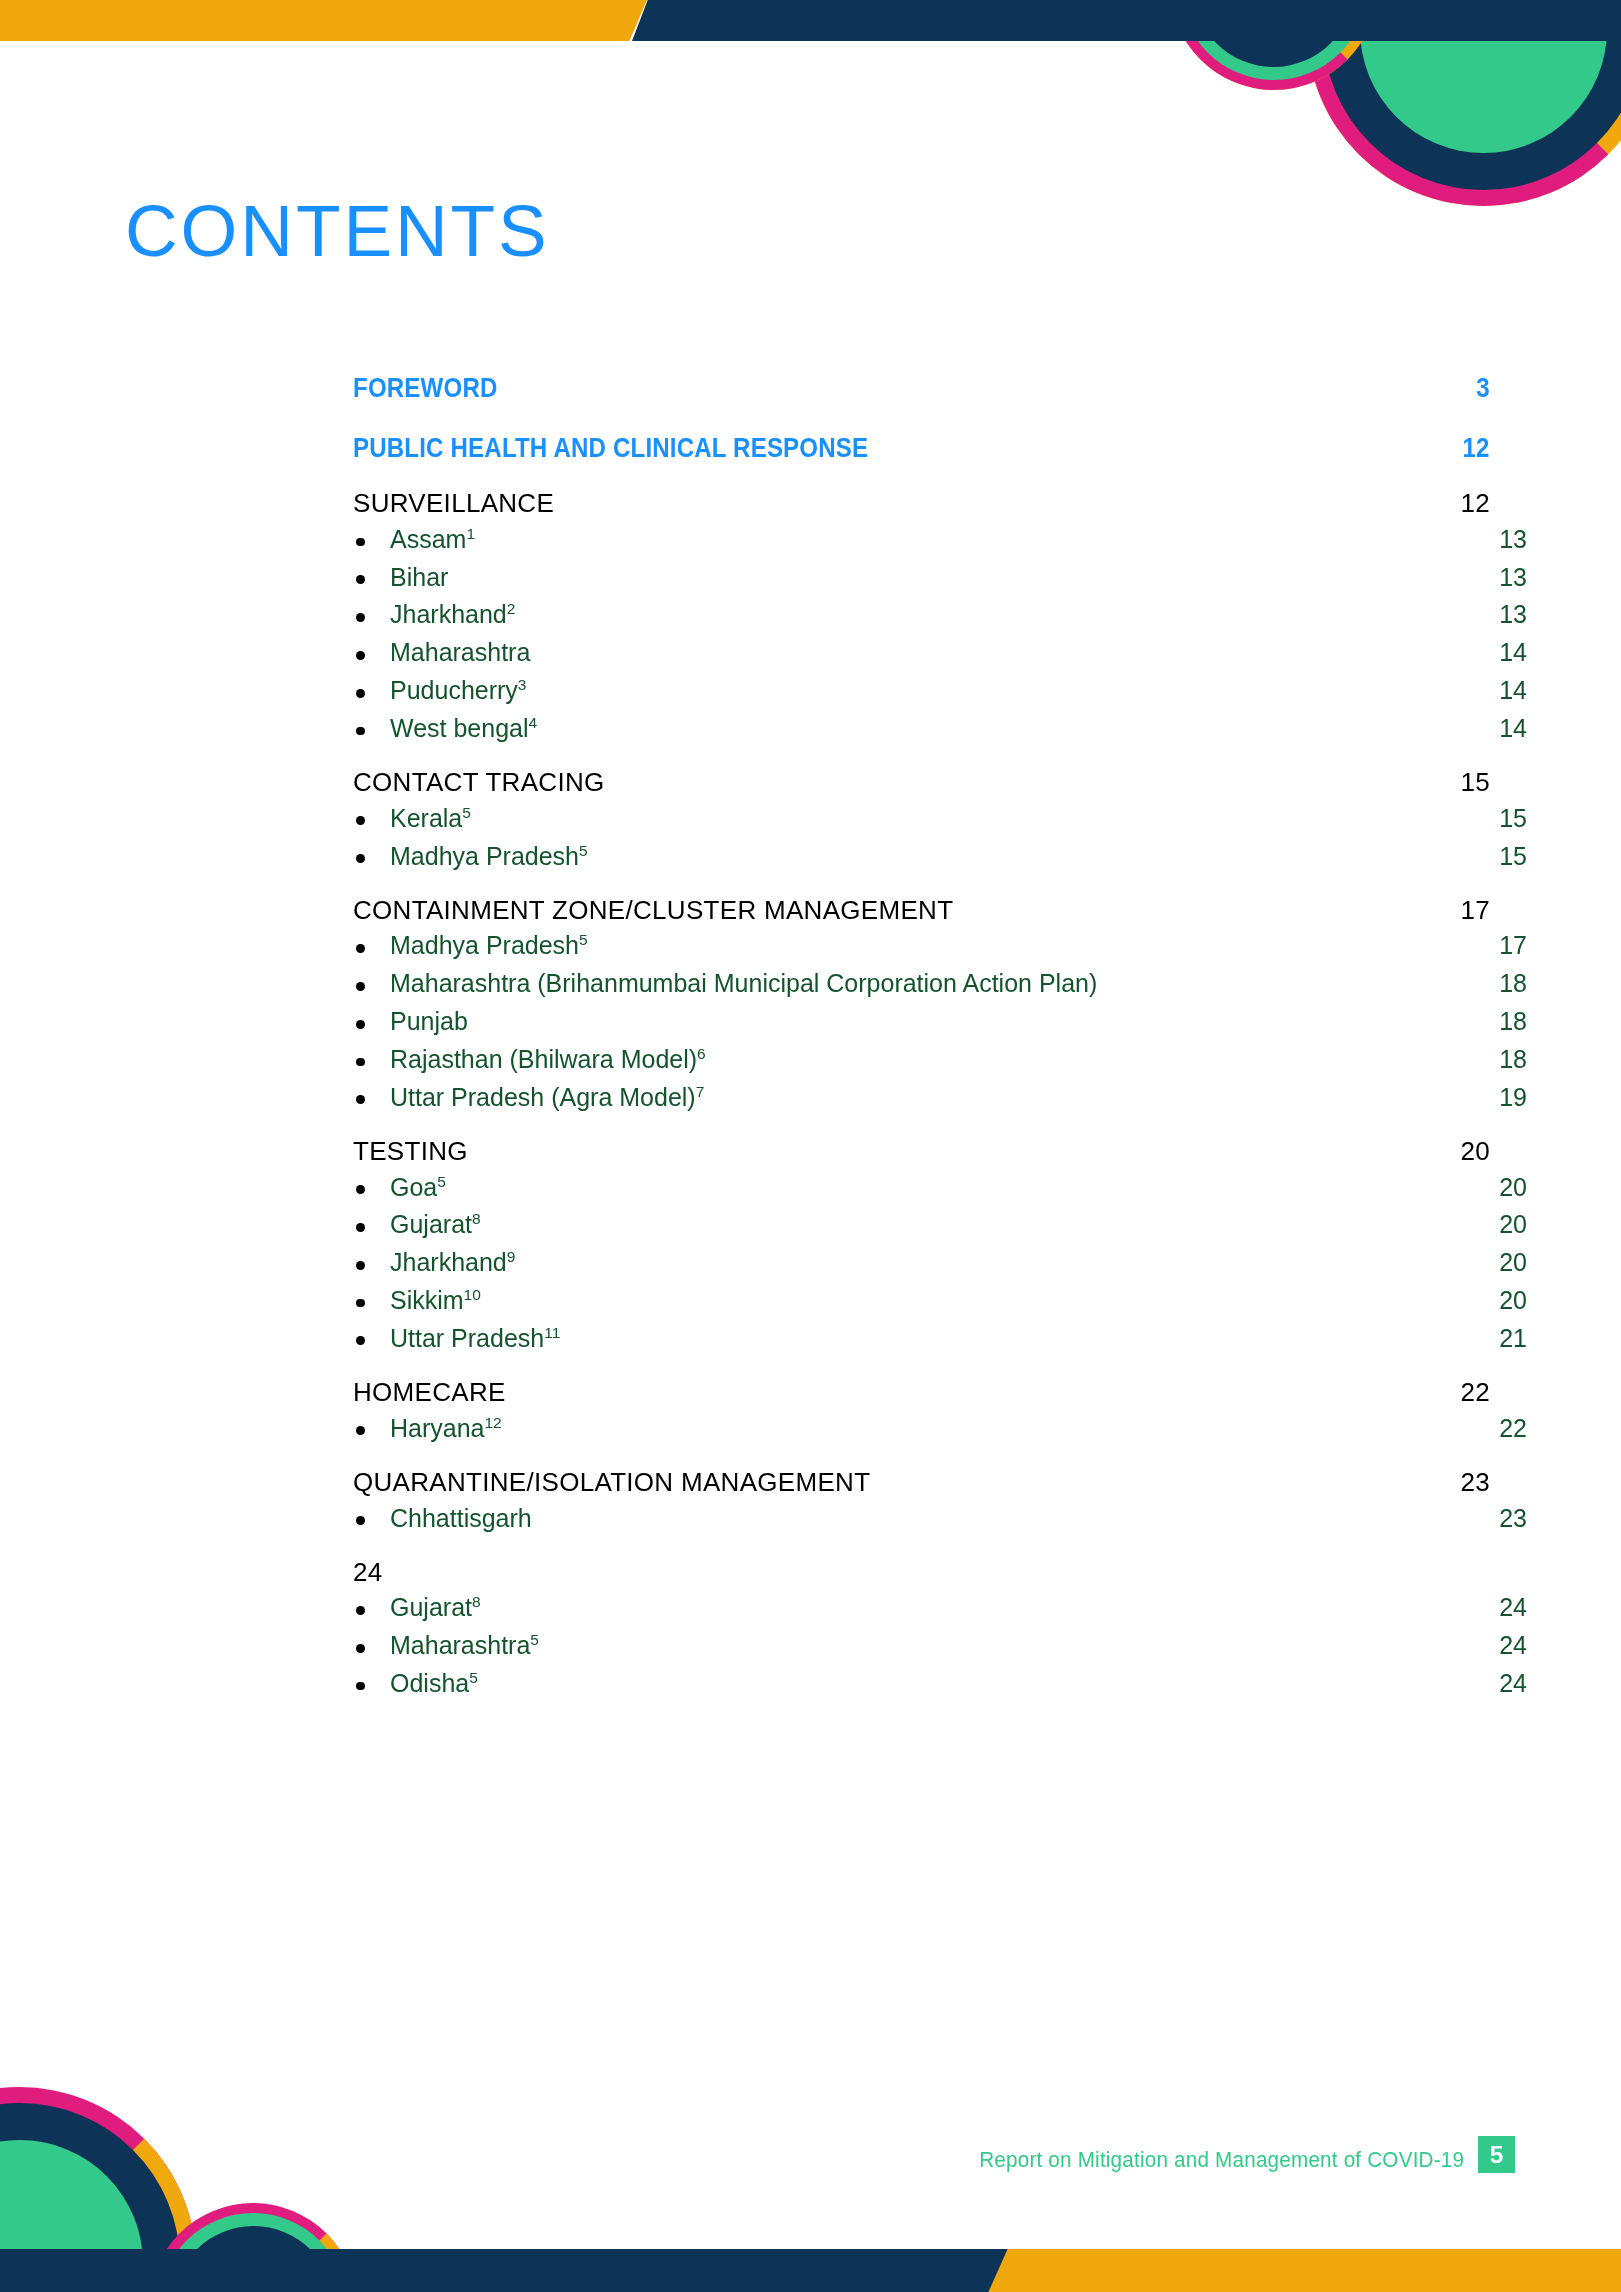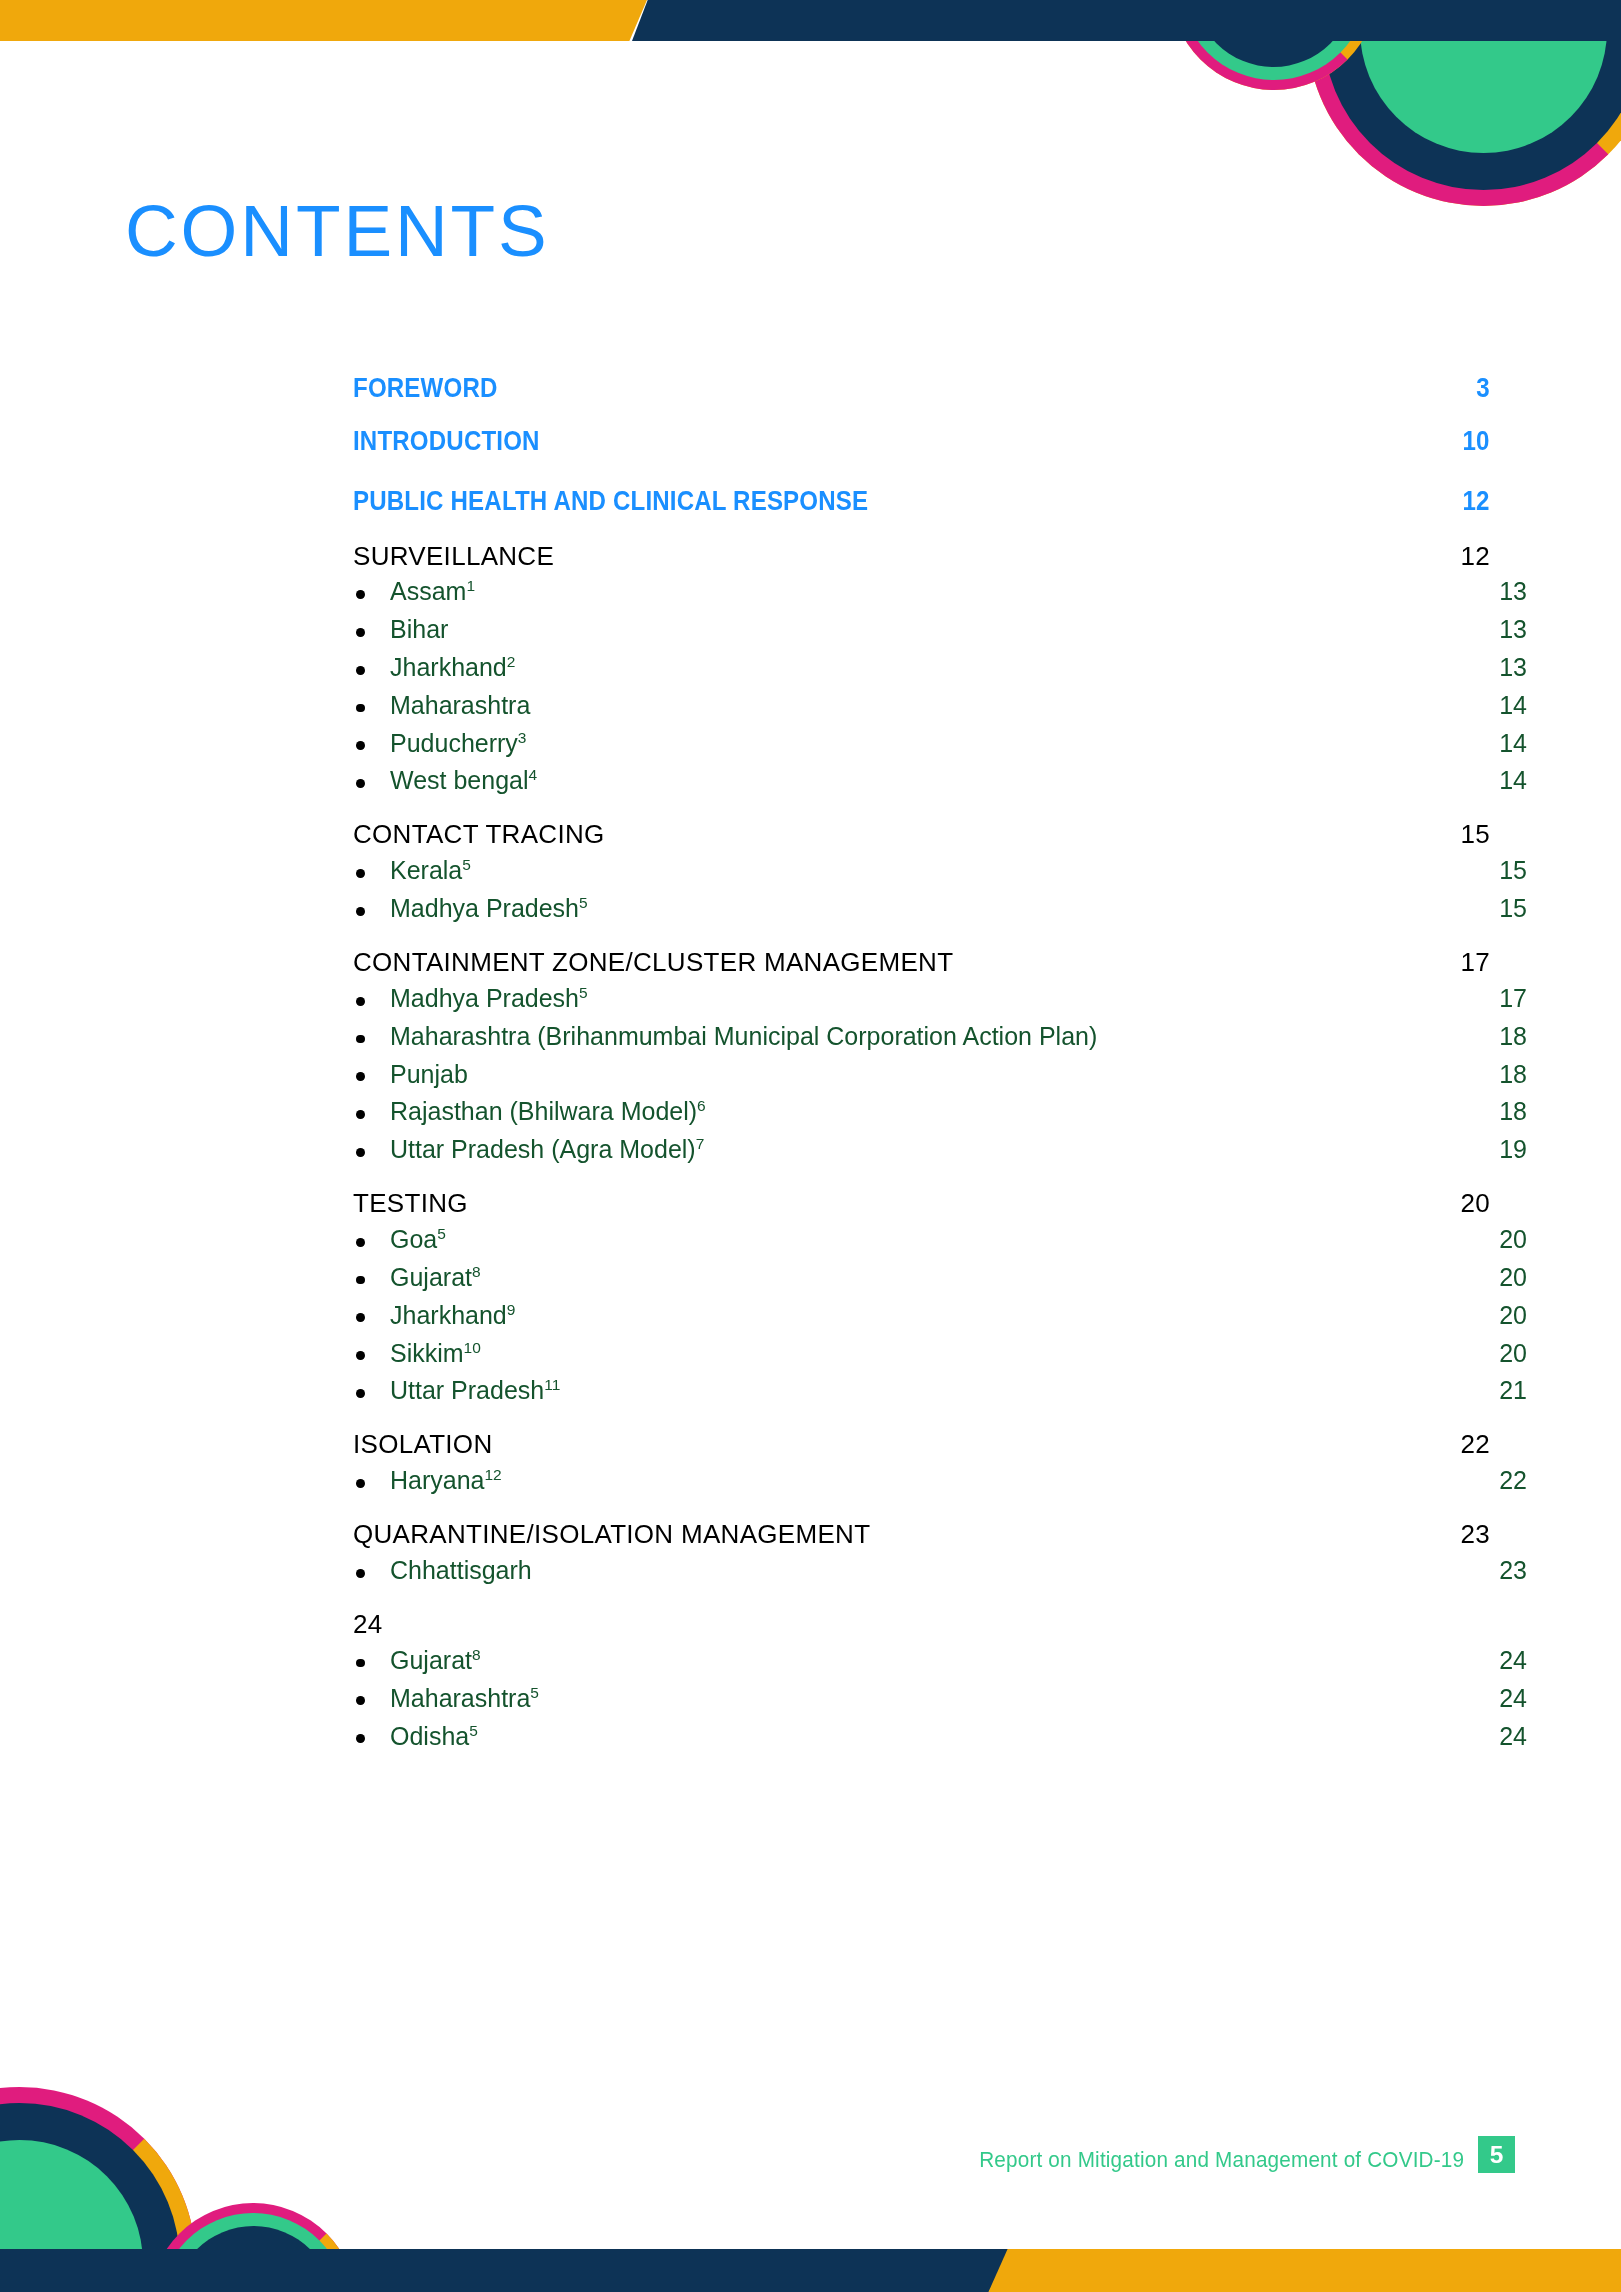--- a/index.html
+++ b/index.html
@@ -260,24 +260,20 @@
 
 <div class="page">
 
   <div class="page-title">CONTENTS</div>
 
   <div class="toc" id="toc-root">
       <div class="row row-main">
         <span class="label">FOREWORD</span>
         <span class="pageno">3</span>
       </div>
-      <div class="row row-main">
-        <span class="label">INTRODUCTION</span>
-        <span class="pageno">10</span>
-      </div>
       <div class="row row-main gap-before">
         <span class="label">PUBLIC HEALTH AND CLINICAL RESPONSE</span>
         <span class="pageno">12</span>
       </div>
       <div class="row row-section">
         <span class="label">SURVEILLANCE</span>
         <span class="pageno">12</span>
       </div>
       <div class="row row-item">
         <span class="bullet"></span>
@@ -375,21 +371,21 @@
         <span class="bullet"></span>
         <span class="label">Sikkim<sup>10</sup></span>
         <span class="pageno">20</span>
       </div>
       <div class="row row-item">
         <span class="bullet"></span>
         <span class="label">Uttar Pradesh<sup>11</sup></span>
         <span class="pageno">21</span>
       </div>
       <div class="row row-section">
-        <span class="label">ISOLATION</span>
+        <span class="label">HOMECARE</span>
         <span class="pageno">22</span>
       </div>
       <div class="row row-item">
         <span class="bullet"></span>
         <span class="label">Haryana<sup>12</sup></span>
         <span class="pageno">22</span>
       </div>
       <div class="row row-section">
         <span class="label">QUARANTINE/ISOLATION MANAGEMENT</span>
         <span class="pageno">23</span>

